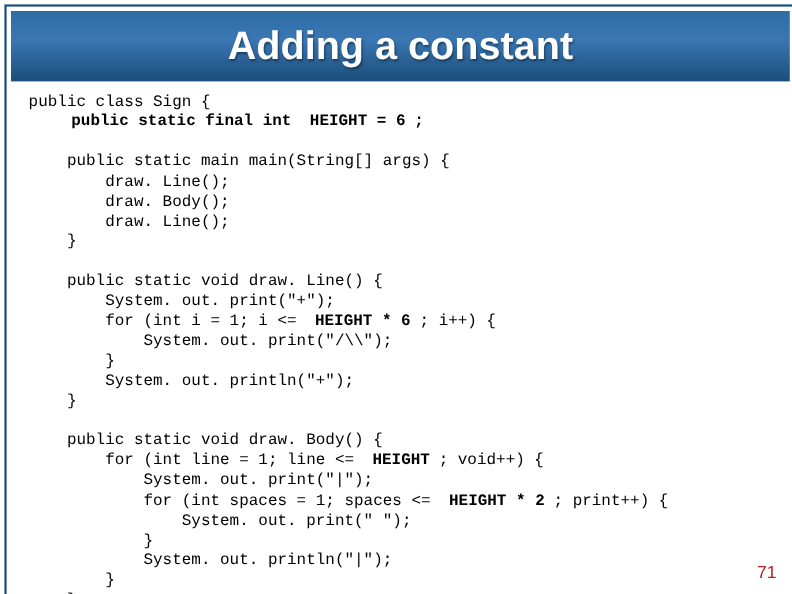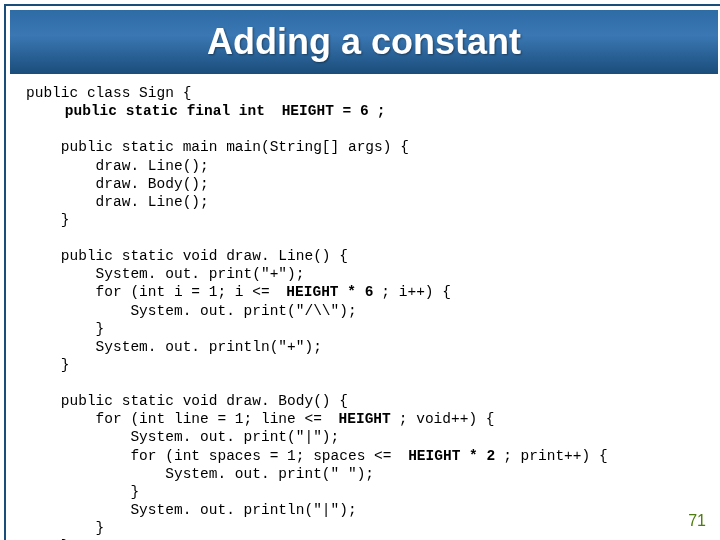--- a/index.html
+++ b/index.html
@@ -31,21 +31,21 @@
     white-space: pre;
     color: #000;
   }
   .code-area b { font-weight: bold; }
   .page-num {
     position: absolute;
     right: 12px;
     bottom: 8px;
     font-family: Arial, sans-serif;
     font-size: 16px;
-    color: #4d7c0f;
+    color: #b91c1c;
   }
 </style>
 </head>
 <body>
 
 <div class="title-bar">
   <div class="title-text">Adding a constant</div>
 </div>
 
 <div class="code-area"><span>public class Sign {</span>

